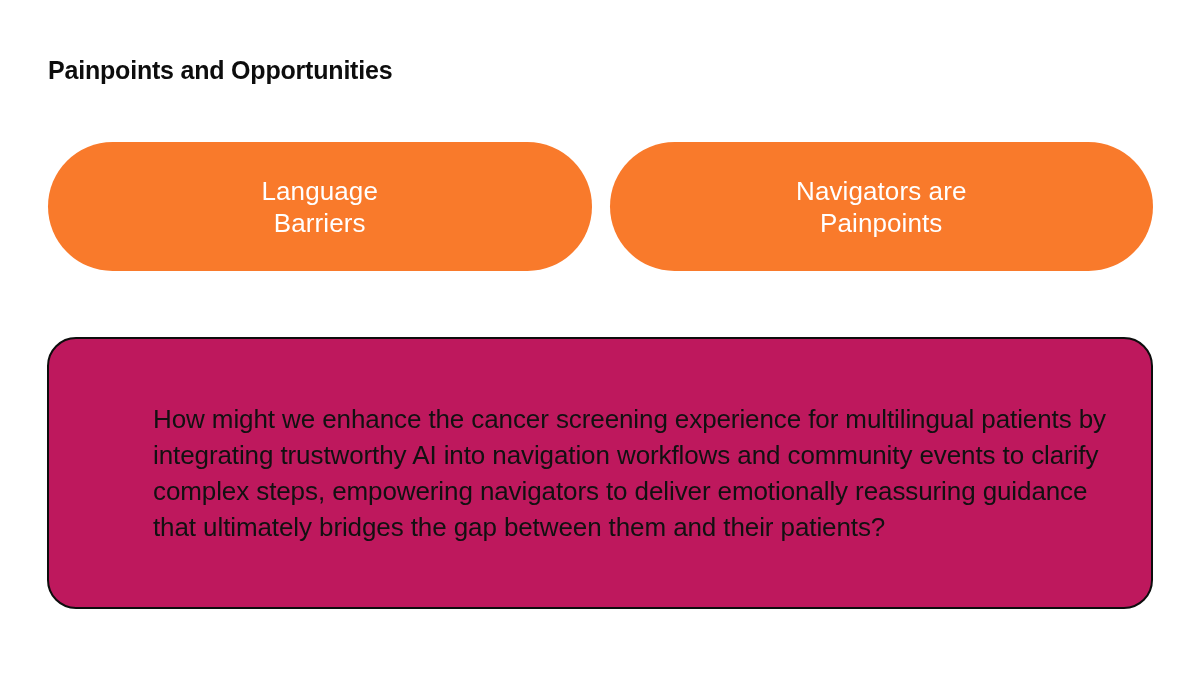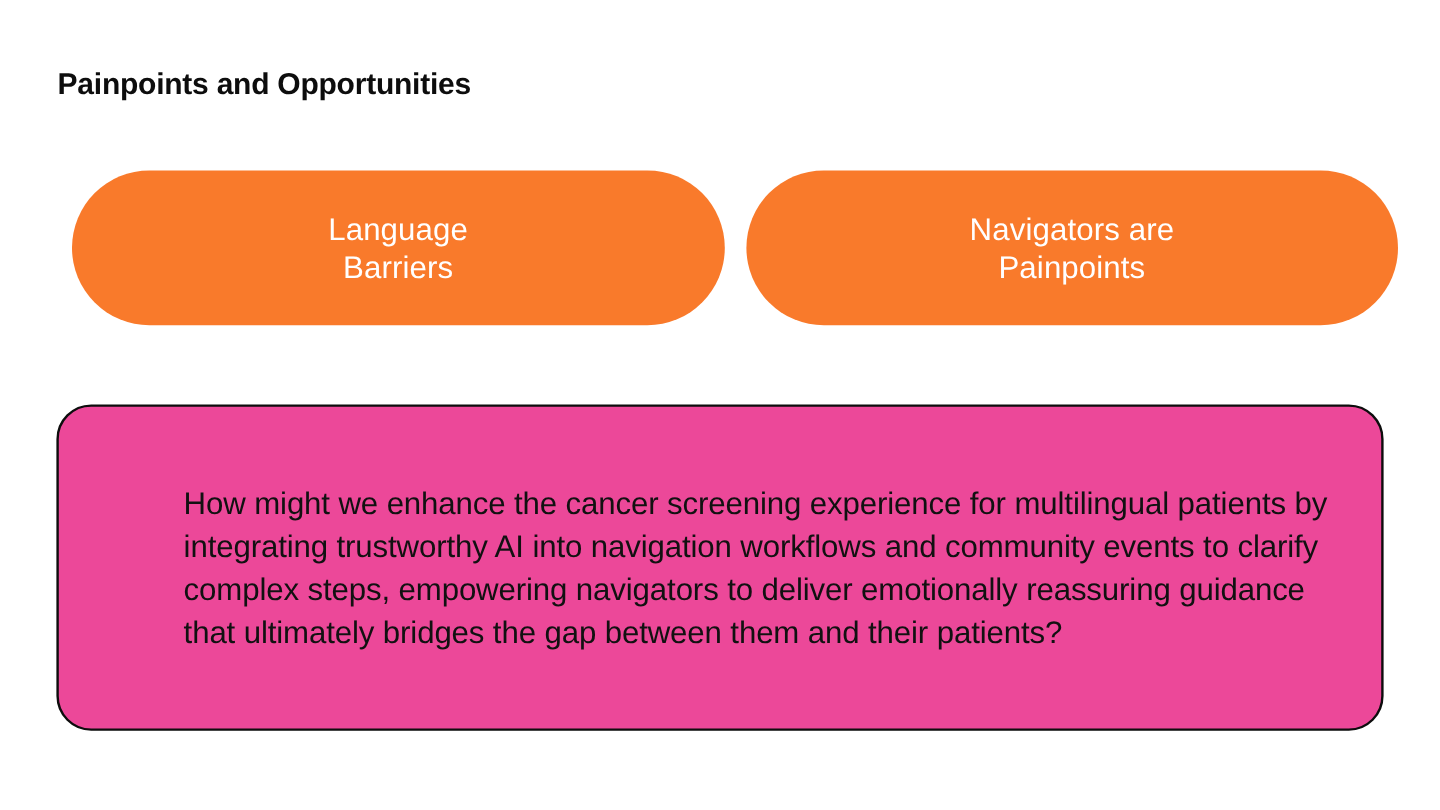--- a/index.html
+++ b/index.html
@@ -33,21 +33,21 @@
     font-weight: bold;
     letter-spacing: -0.2px;
     color: #0d0d0d;
     line-height: 1.25;
     white-space: nowrap;
   }
 
   
   .pill-row {
     position: absolute;
-    left: 60px;
+    left: 48px;
     top: 142px;
     width: 1105px;
     height: 129px;
     display: flex;
     flex-direction: row;
     gap: 18px;
   }
 
   .pill {
     flex: 1 1 0;
@@ -72,21 +72,21 @@
 
   
   .hmw-box {
     position: absolute;
     left: 47px;
     top: 337px;
     width: 1106px;
     height: 272px;
     border: 2px solid #0d0d0d;
     border-radius: 29px;
-    background: #ec4899;
+    background: #be185d;
     display: flex;
     align-items: center;
   }
 
   .hmw-text {
     margin-left: 104px;
     margin-right: 40px;
     font-size: 26px;
     font-weight: normal;
     line-height: 36px;

